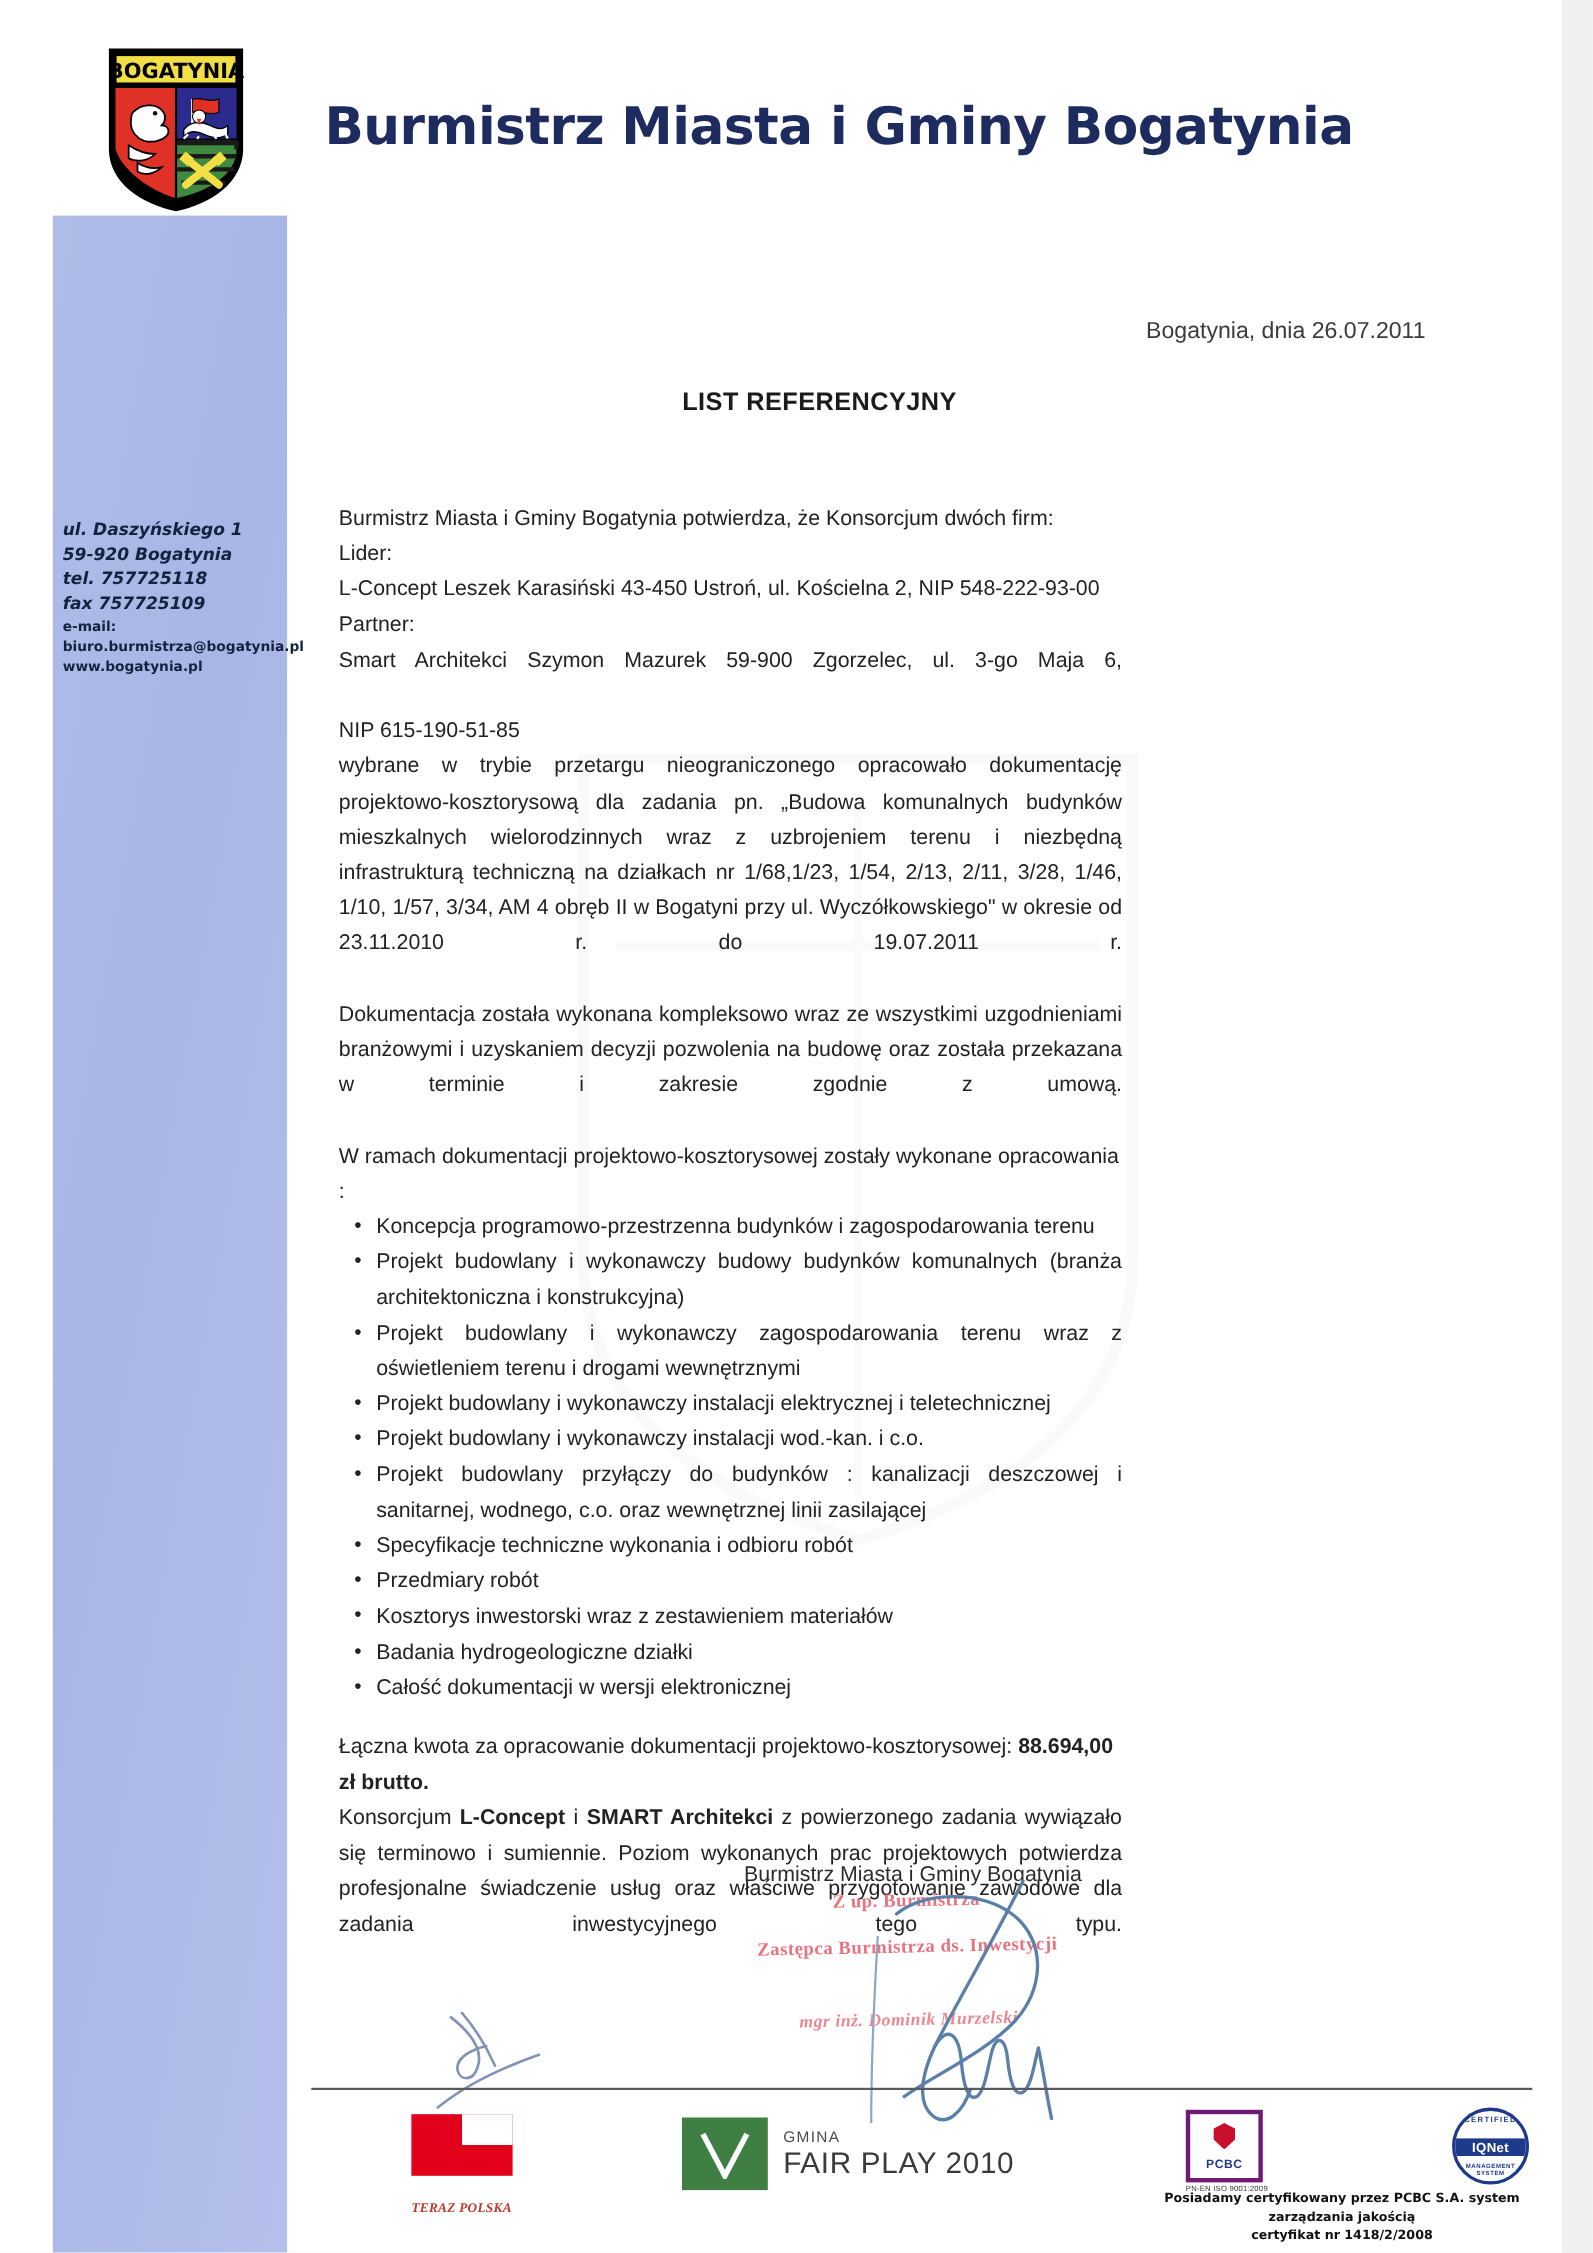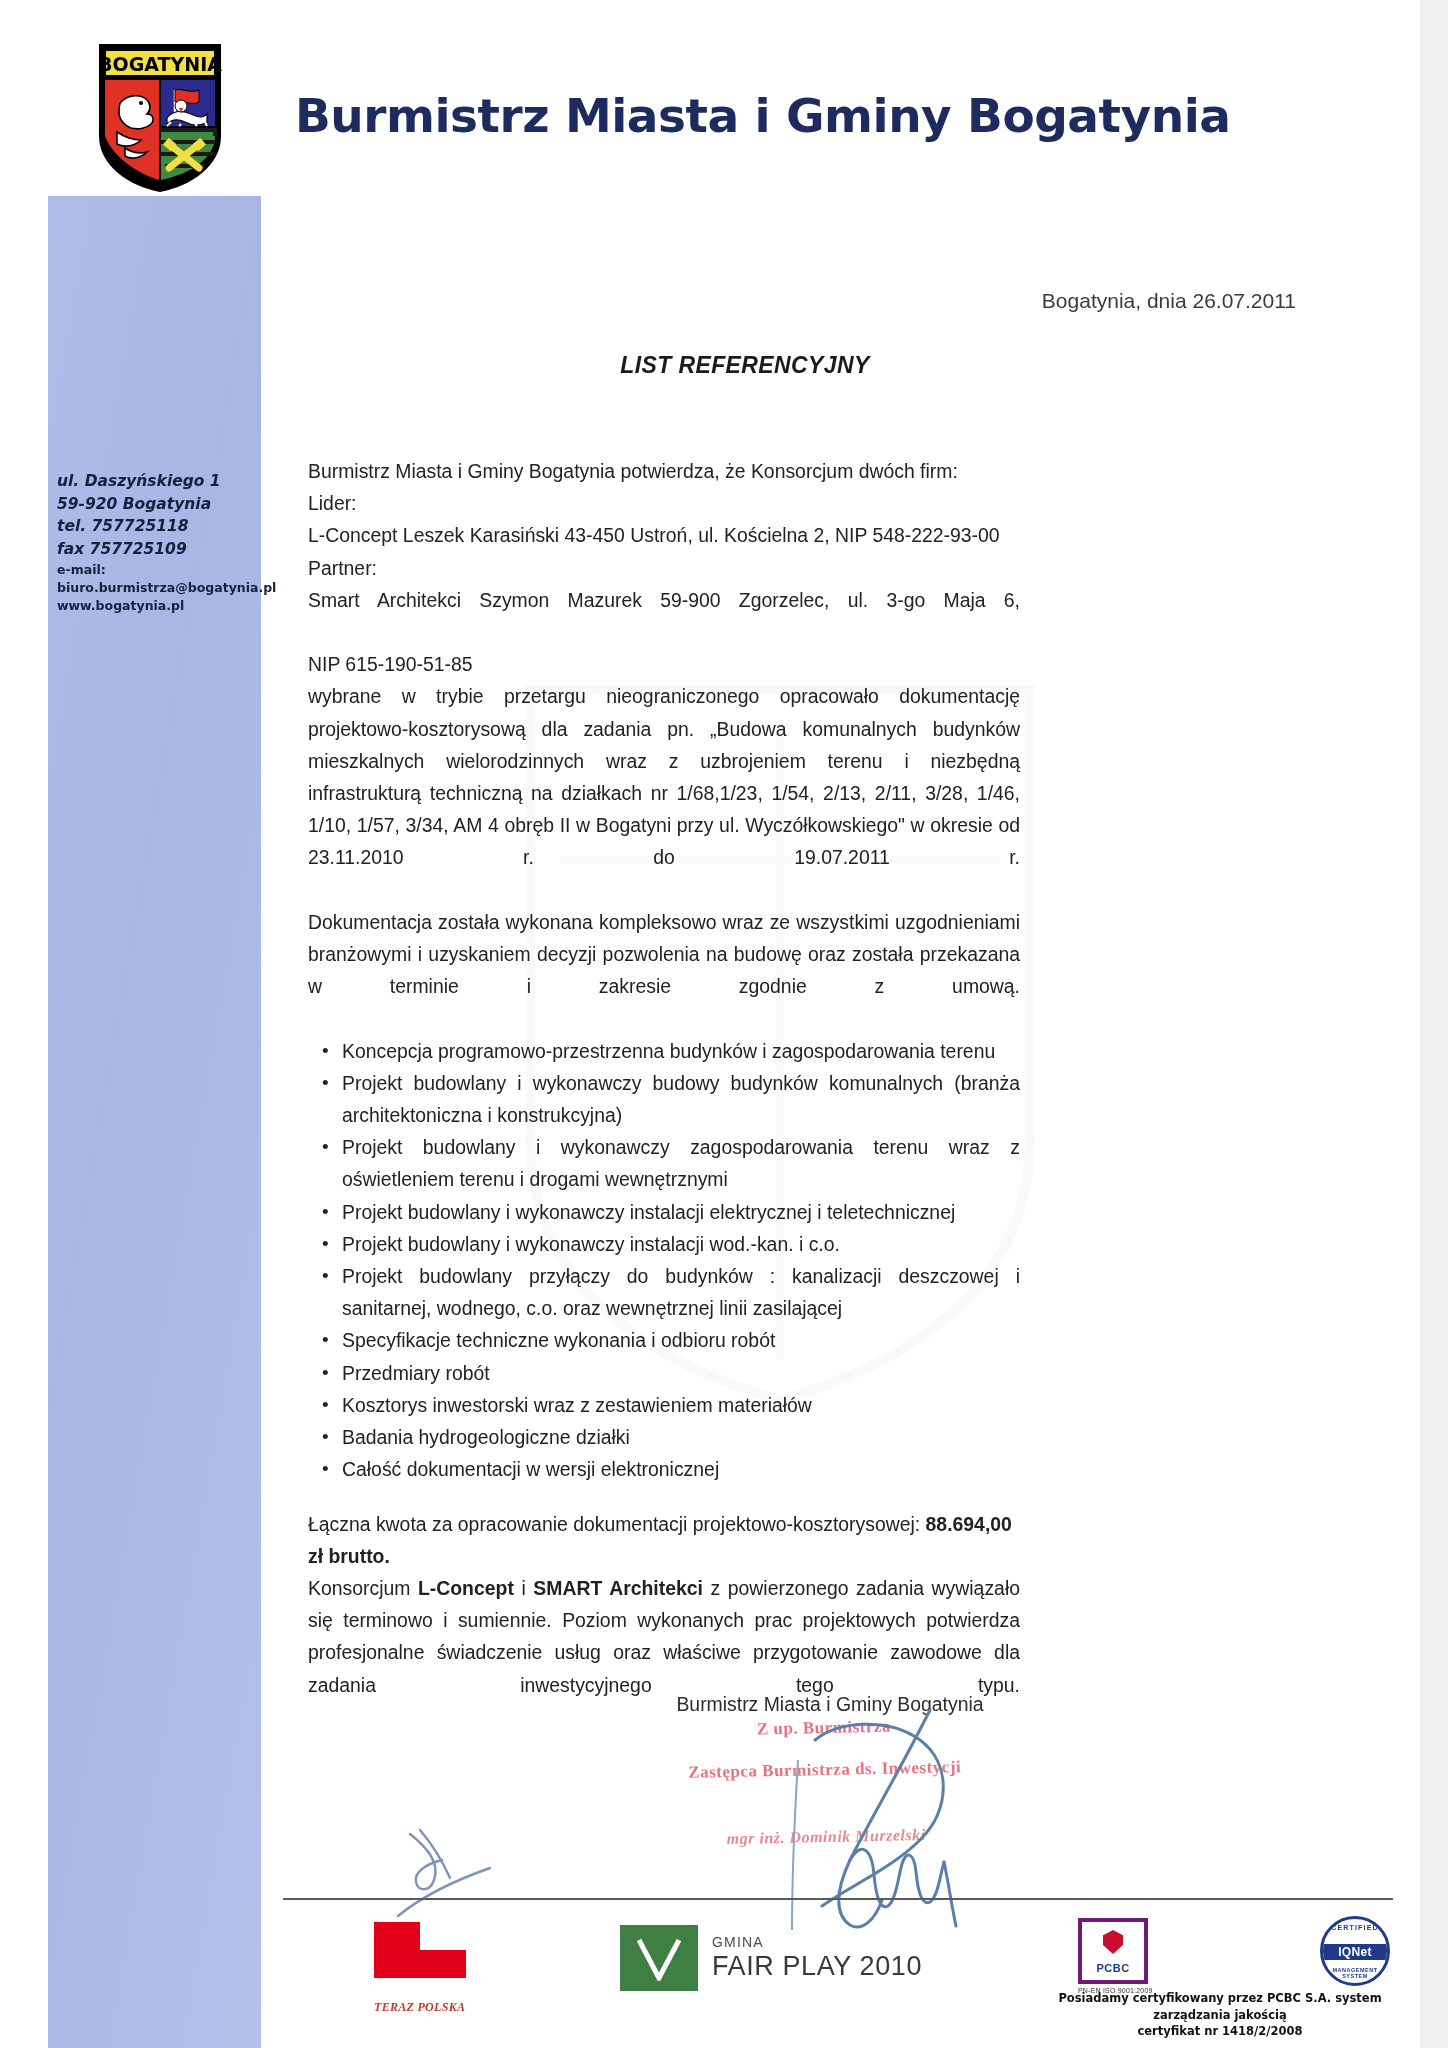--- a/index.html
+++ b/index.html
@@ -34,21 +34,20 @@
   .c-l5,.c-l6{font-size:12.5px;}
   
   .date{
     position:absolute;right:124px;top:289px;
     font-size:21px;color:#3b3b3b;white-space:nowrap;
   }
   .doc-title{
     position:absolute;left:0;right:0;top:352px;text-align:center;
     font-size:23px;font-weight:700;color:#1b1b1b;letter-spacing:0.4px;
     padding-left:70px;
-    font-style:italic;
   }
   .content{
     position:absolute;left:308px;top:455px;width:712px;
     font-size:19.4px;color:#222;line-height:1.66;
   }
   .content p{margin:0;}
   .just{text-align:justify;text-justify:inter-word;}
   .content p.just:after{content:"";display:inline-block;width:100%;}
   ul.items{margin:0;padding:0;list-style:none;}
   ul.items li{
@@ -209,20 +208,21 @@
 
   <div class="content">
     <p>Burmistrz Miasta i Gminy Bogatynia potwierdza, że Konsorcjum dwóch firm:</p>
     <p>Lider:</p>
     <p>L-Concept Leszek Karasiński 43-450 Ustroń, ul. Kościelna 2, NIP 548-222-93-00</p>
     <p>Partner:</p>
     <p class="just">Smart Architekci Szymon Mazurek 59-900 Zgorzelec, ul. 3-go Maja 6,</p>
     <p>NIP 615-190-51-85</p>
     <p class="just">wybrane w trybie przetargu nieograniczonego opracowało dokumentację projektowo-kosztorysową dla zadania pn. „Budowa komunalnych budynków mieszkalnych wielorodzinnych wraz z uzbrojeniem terenu i niezbędną infrastrukturą techniczną na działkach nr 1/68,1/23, 1/54, 2/13, 2/11, 3/28, 1/46, 1/10, 1/57, 3/34, AM 4  obręb II w  Bogatyni przy ul. Wyczółkowskiego" w okresie od 23.11.2010 r. do 19.07.2011 r.</p>
     <p class="just">Dokumentacja została wykonana kompleksowo wraz ze wszystkimi uzgodnieniami branżowymi i uzyskaniem decyzji pozwolenia na budowę oraz  została przekazana w terminie i zakresie zgodnie z umową.</p>
+    <p>W ramach dokumentacji projektowo-kosztorysowej zostały wykonane opracowania :</p>
 
     <ul class="items">
       <li>
           <span class="bullet">•</span>
           <span class="txt just">Koncepcja programowo-przestrzenna budynków i zagospodarowania terenu</span>
         </li>
       <li>
           <span class="bullet">•</span>
           <span class="txt just">Projekt budowlany i wykonawczy budowy budynków komunalnych (branża architektoniczna i konstrukcyjna)</span>
         </li>

